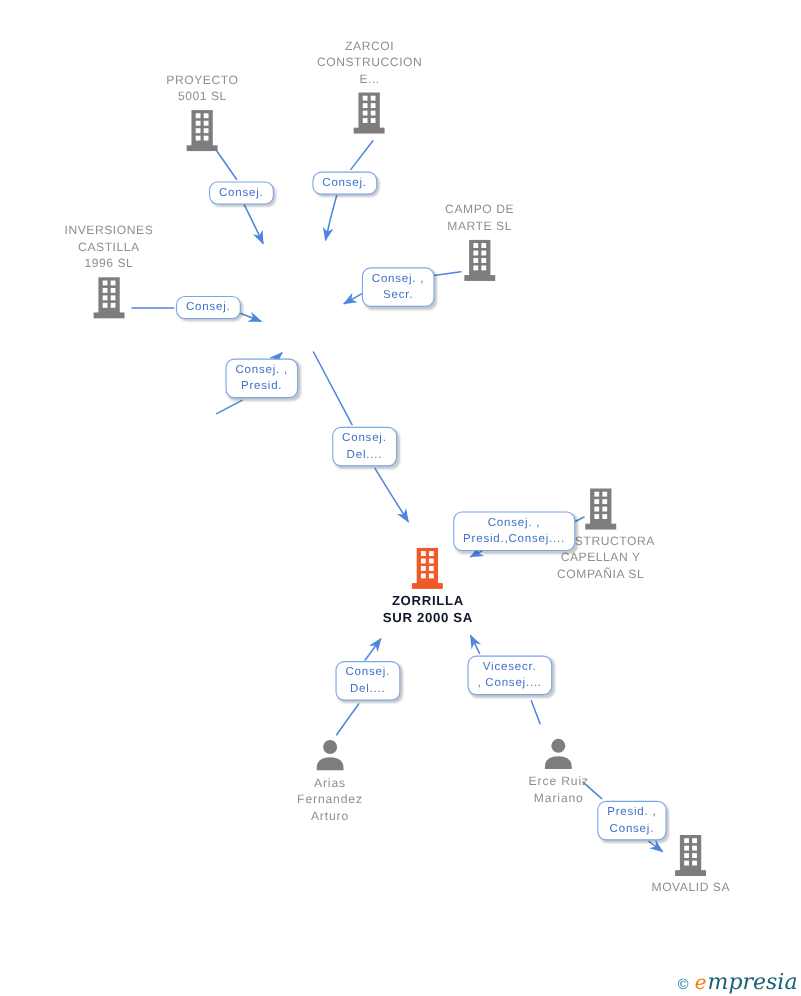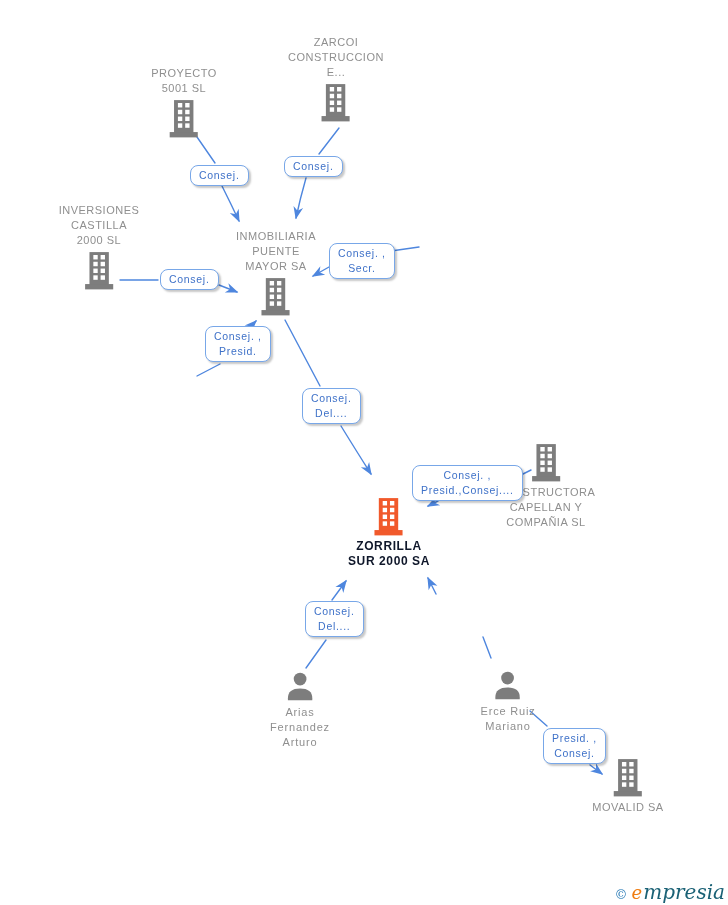--- a/index.html
+++ b/index.html
@@ -109,35 +109,34 @@
     <div class="name">PROYECTO
 5001 SL</div>
     <svg class="bicon" width="31" height="39">
         <use href="#sym-building"></use>
       </svg>
   </div>
 
   <div class="entity company" style="left:99px;top:203px">
     <div class="name">INVERSIONES
 CASTILLA
-2000 SL</div>
-    <svg class="bicon" width="31" height="39">
-        <use href="#sym-building"></use>
-      </svg>
-  </div>
-
-
-  <div class="entity company" style="left:276px;top:229px">
-    <div class="name">INMOBILIARIA
-PUENTE
-MAYOR SA</div>
-    <svg class="bicon" width="31" height="39">
-        <use href="#sym-building"></use>
-      </svg>
-  </div>
+1996 SL</div>
+    <svg class="bicon" width="31" height="39">
+        <use href="#sym-building"></use>
+      </svg>
+  </div>
+
+  <div class="entity company" style="left:436px;top:184px">
+    <div class="name">CAMPO DE
+MARTE  SL</div>
+    <svg class="bicon" width="31" height="39">
+        <use href="#sym-building"></use>
+      </svg>
+  </div>
+
 
 
   <div class="entity company highlight" style="left:389px;top:497px">
     <svg class="bicon" width="31" height="39">
         <use href="#sym-building"></use>
       </svg>
     <div class="name">ZORRILLA
 SUR 2000 SA</div>
   </div>
 
@@ -180,20 +179,22 @@
 Secr.</div>
   <div class="edge-label" style="left:160px;top:269px;min-width:55px">Consej.</div>
   <div class="edge-label" style="left:205px;top:326px;min-width:60px">Consej. ,
 Presid.</div>
   <div class="edge-label" style="left:302px;top:388px;min-width:56px">Consej.
 Del....</div>
   <div class="edge-label" style="left:412px;top:465px;min-width:101px">Consej. ,
 Presid.,Consej....</div>
   <div class="edge-label" style="left:305px;top:601px;min-width:54px">Consej.
 Del....</div>
+  <div class="edge-label" style="left:425px;top:596px;min-width:68px">Vicesecr.
+, Consej....</div>
   <div class="edge-label" style="left:543px;top:728px;min-width:58px">Presid. ,
 Consej.</div>
 
   <div id="brand">
     <span class="copy">©</span>
     <span class="b1">e</span>
     <span class="b2">mpresia</span>
   </div>
 
 </div>

